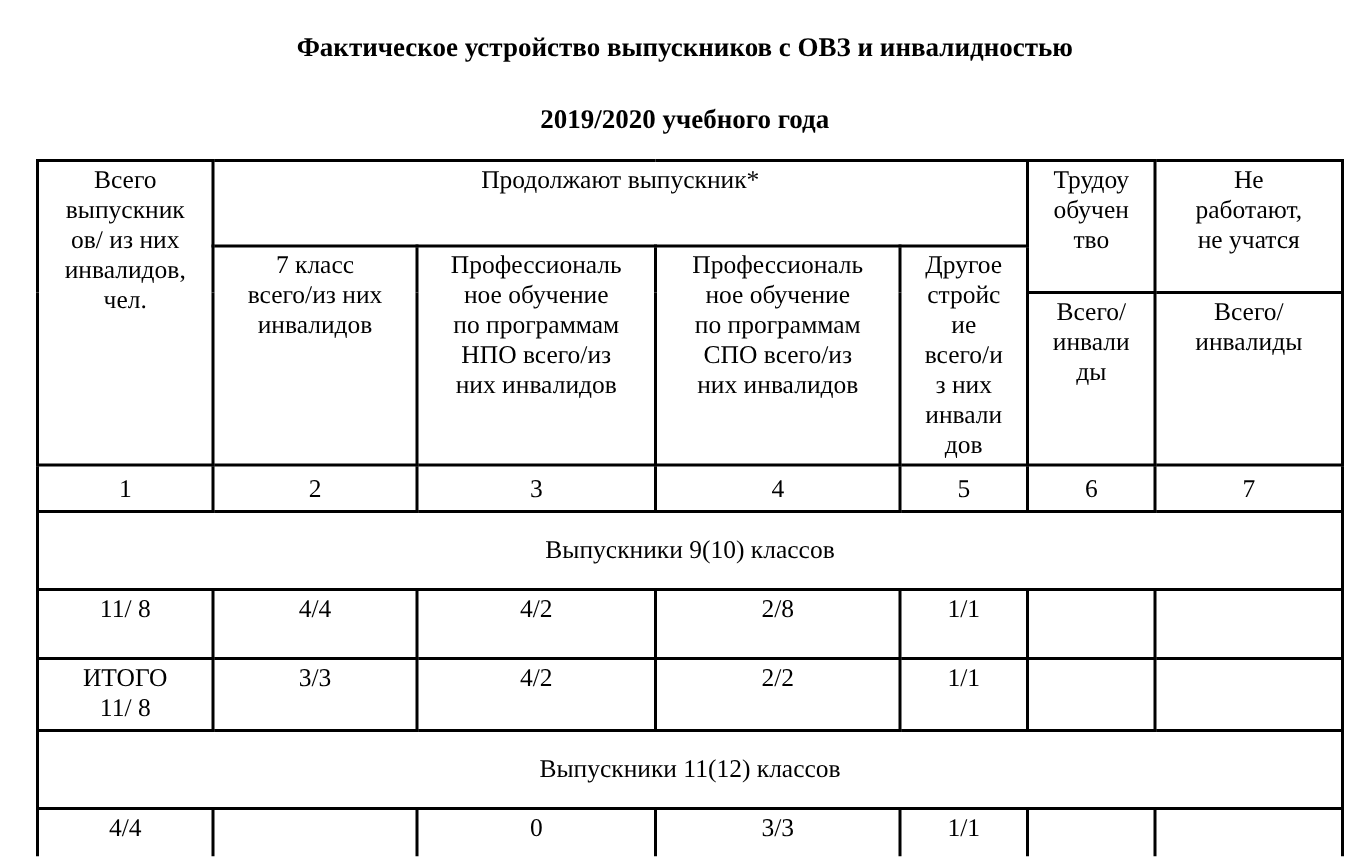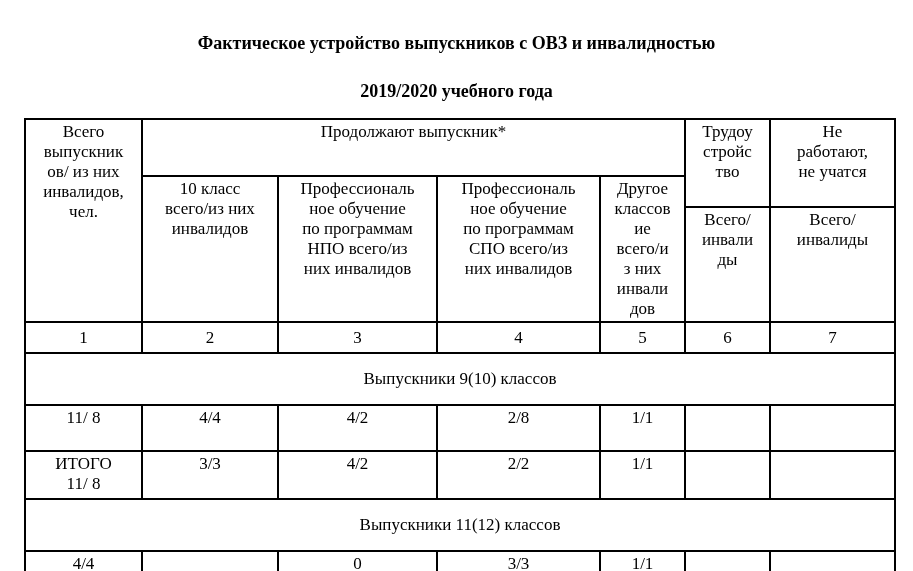--- a/index.html
+++ b/index.html
@@ -11,21 +11,21 @@
   }
   .page {
     width: 913px;
     height: 571px;
     background: #ffffff;
     overflow: hidden;
     box-sizing: border-box;
   }
   .titles {
     text-align: center;
-    padding-top: 33px;
+    padding-top: 21px;
   }
   .doc-title {
     font-size: 18px;
     font-weight: bold;
     margin: 0 0 27px 0;
   }
   .doc-subtitle {
     font-size: 18px;
     font-weight: bold;
     margin: 16px;
@@ -74,43 +74,43 @@
 
     <tbody>
         <tr style="height:57px">
       <td rowspan="3" class="pre">Всего
 выпускник
 ов/ из них
 инвалидов,
 чел.</td>
       <td colspan="4">Продолжают выпускник*</td>
       <td rowspan="2" class="pre">Трудоу
-стройс
+обучен
 тво</td>
       <td rowspan="2" class="pre">Не
 работают,
 не учатся</td>
     </tr>
 
     <tr style="height:28px">
-      <td rowspan="2" class="pre">10 класс
+      <td rowspan="2" class="pre">7 класс
 всего/из них
 инвалидов</td>
       <td rowspan="2" class="pre">Профессиональ
 ное обучение
 по программам
 НПО всего/из
 них инвалидов</td>
       <td rowspan="2" class="pre">Профессиональ
 ное обучение
 по программам
 СПО всего/из
 них инвалидов</td>
       <td rowspan="2" class="pre">Другое
-классов
+стройс
 ие
 всего/и
 з них
 инвали
 дов</td>
     </tr>
 
     <tr style="height:106px">
       <td class="pre">Всего/
 инвали

